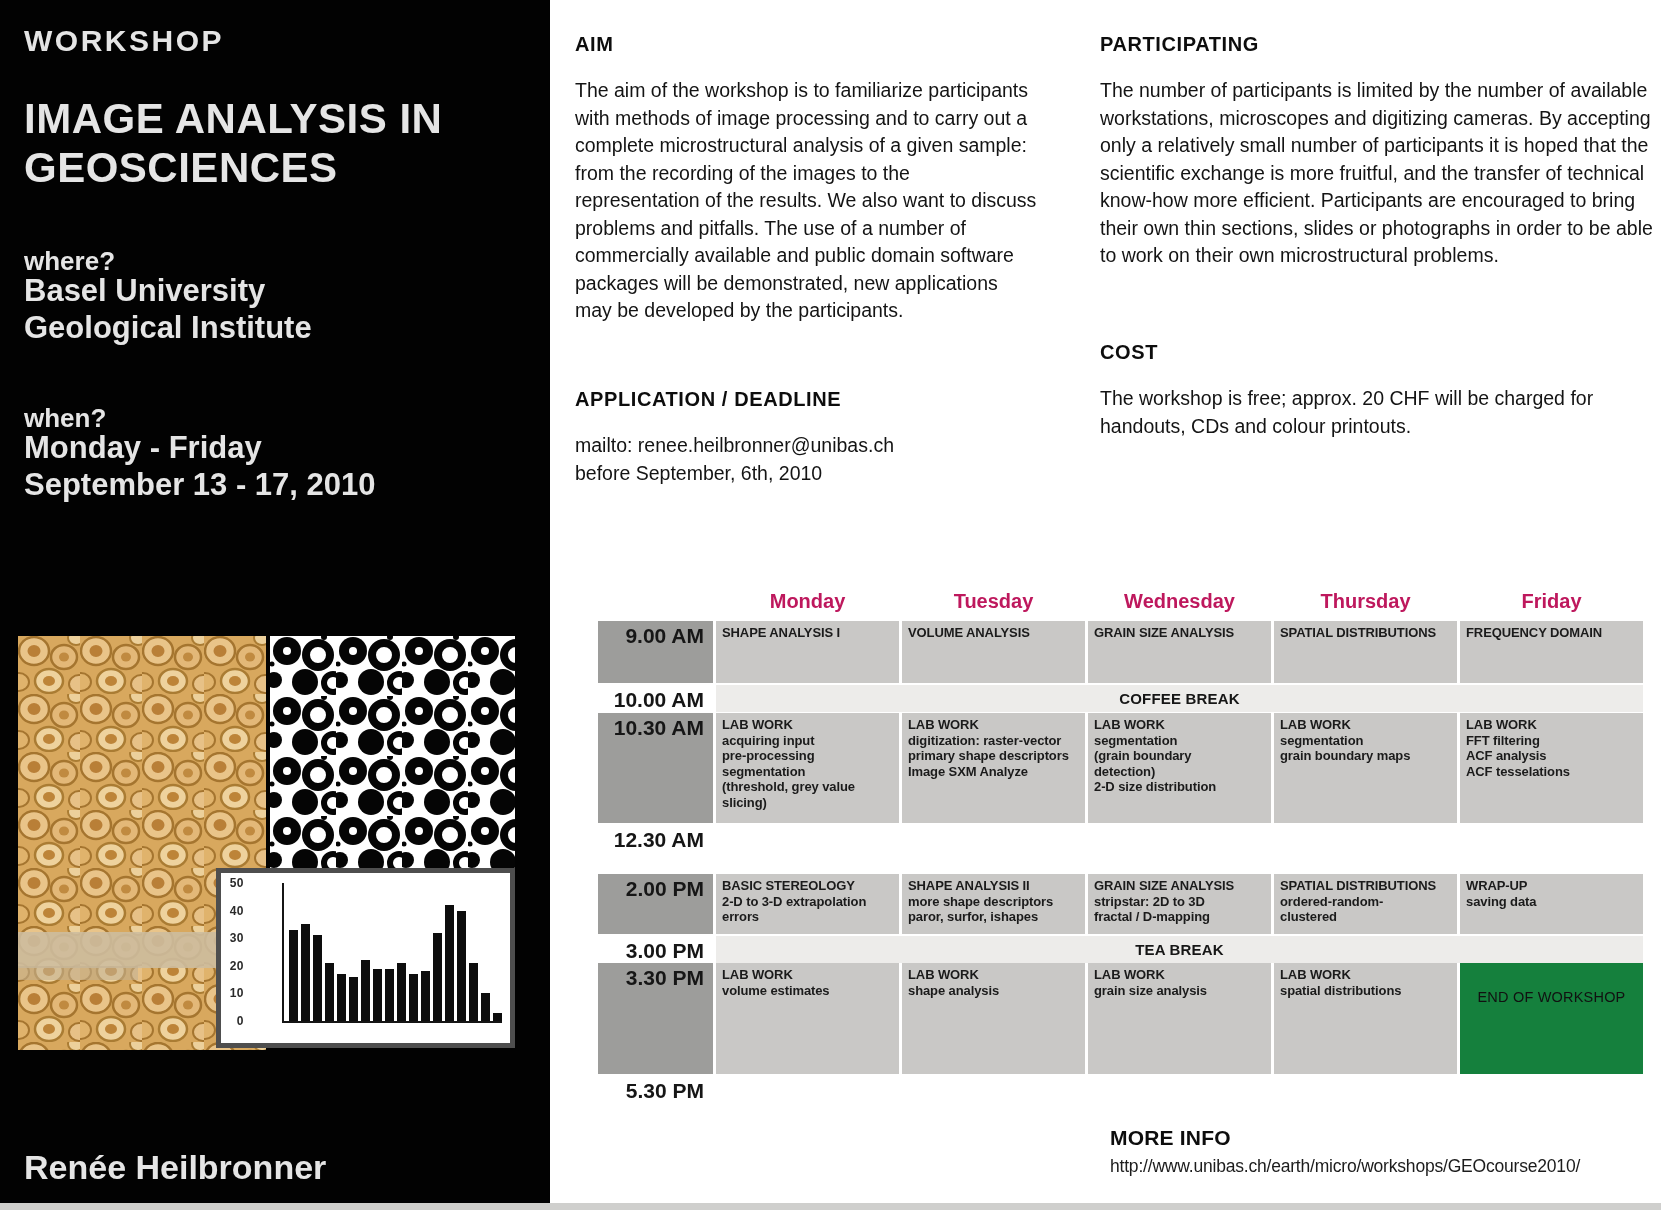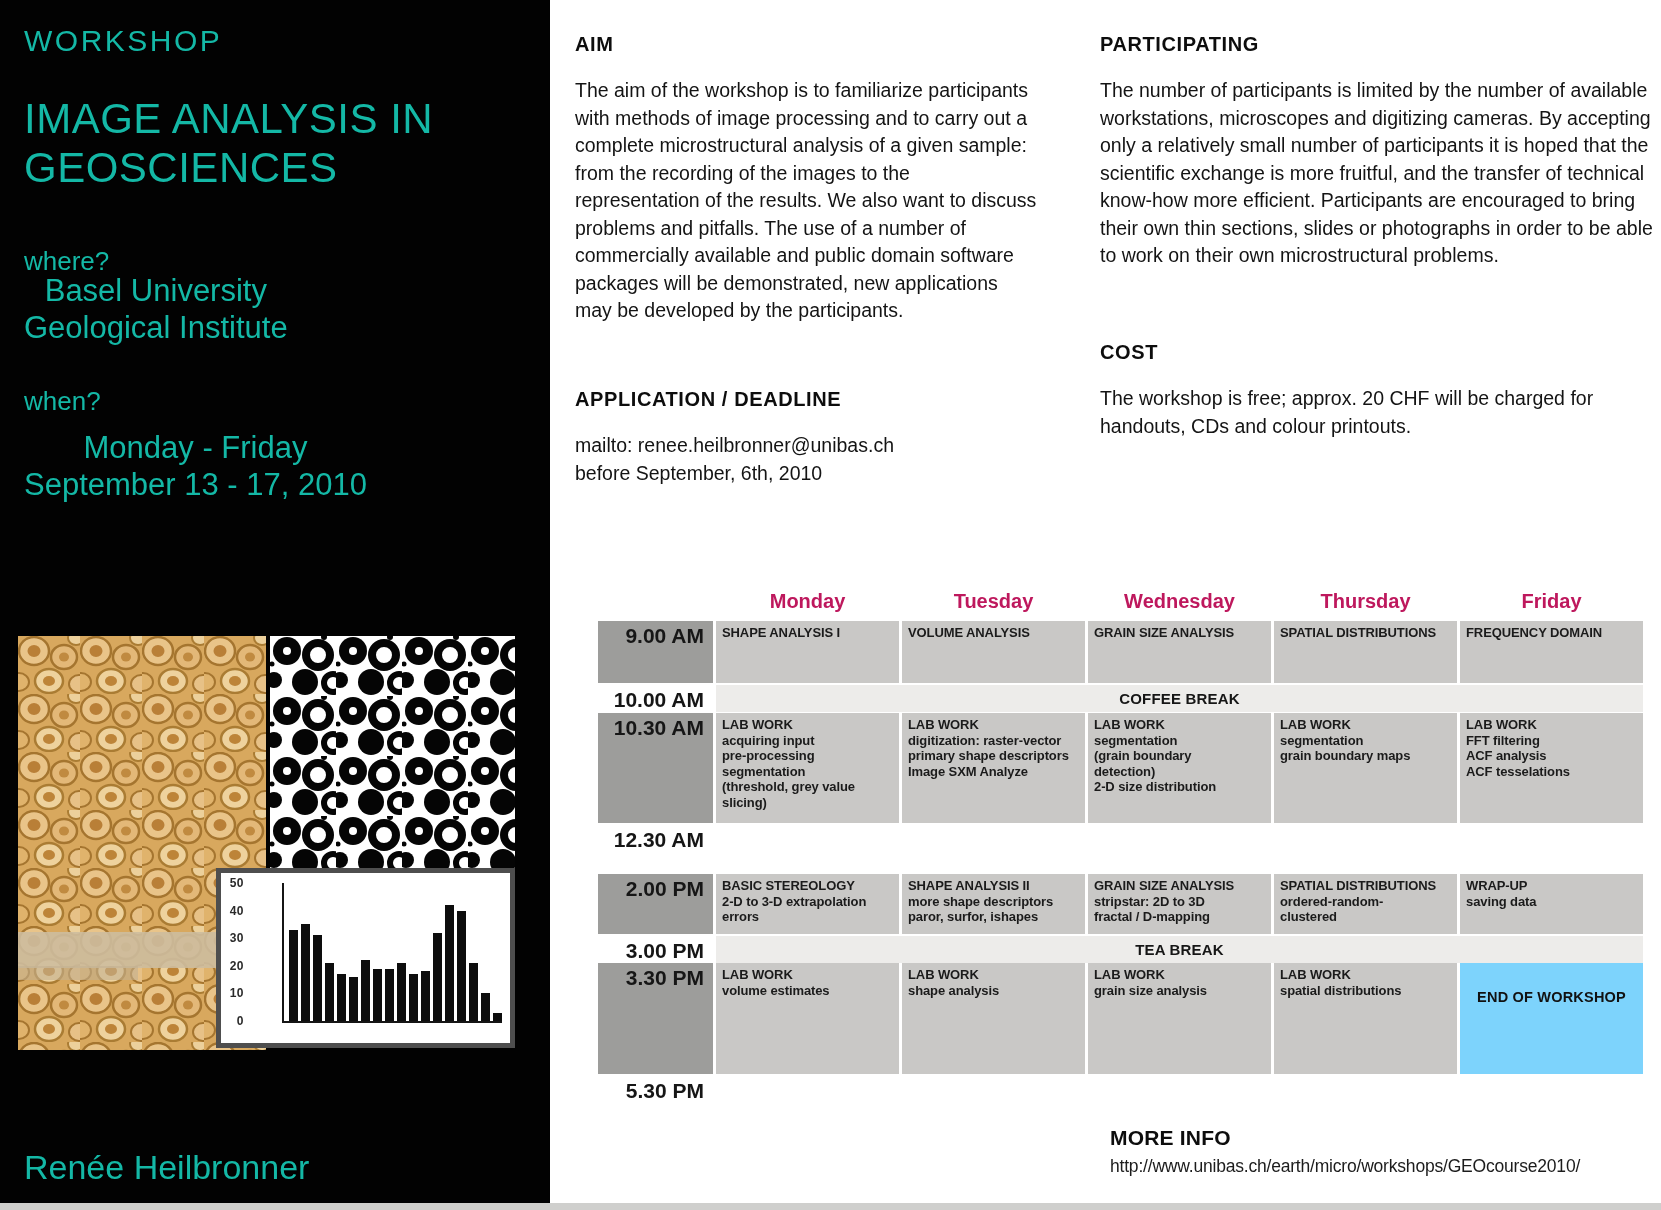--- a/index.html
+++ b/index.html
@@ -1,28 +1,28 @@
 <!DOCTYPE html>
 <html style="--time-col: #9d9d9b; --cell: #c9c8c6; --band: #edecea; --sidebar-bg: #020202;"><head>
 <meta charset="utf-8">
 <style>
   html,body{margin:0;padding:0;background:#fff;}
   #stage{position:relative;width:1661px;height:1210px;background:#fff;overflow:hidden;
          font-family:"Liberation Sans", sans-serif;color:#111;}
 
   
   .sidebar{position:absolute;left:0;top:0;width:550px;height:1203px;background:var(--sidebar-bg,#020202);color:#f4f4f4;}
-  .sb-text{position:absolute;left:24px;font-weight:400;color:#14b8a6;}
+  .sb-text{position:absolute;left:24px;font-weight:700;color:#e5e5e5;}
   .sb-workshop{top:24px;font-size:30px;letter-spacing:2.5px;}
   .sb-title{top:94px;font-size:42px;line-height:49px;letter-spacing:.5px;white-space:pre-line;}
   .sb-label{font-size:26px;}
-  .sb-value{font-size:31px;line-height:37px;white-space:pre-line;text-align:center;}
+  .sb-value{font-size:31px;line-height:37px;white-space:pre-line;}
   .sb-where-label{top:246px}
   .sb-where-value{top:272px}
-  .sb-when-label{top:386px}
+  .sb-when-label{top:403px}
   .sb-when-value{top:429px}
   .sb-author{top:1148px;font-size:34px;}
 
   
   .montage{position:absolute;left:18px;top:636px;width:497px;height:414px;}
   .photo{position:absolute;left:0;top:0;width:248px;height:414px;}
   .bw{position:absolute;left:252px;top:0;width:245px;height:238px;}
   .photo svg,.bw svg{display:block;width:100%;height:100%;}
 
   .histo{position:absolute;left:198px;top:232px;width:299px;height:180px;background:#fff;
@@ -51,21 +51,21 @@
   .srow{display:grid;grid-template-columns:115px repeat(5,183px);column-gap:3px;}
   .srow + .srow{margin-top:2px;}
   .day-h{font-size:20px;font-weight:600;text-align:center;display:flex;align-items:flex-end;justify-content:center;padding-bottom:6px;color:#be185d;}
   .tcell{background:var(--time-col,#9d9d9b);text-align:right;padding:3px 9px 0 0;
          font-size:21px;font-weight:600;color:#161616;box-sizing:border-box;}
   .tcell.break{background:transparent;}
   .scell{background:var(--cell,#c9c8c6);font-size:13px;font-weight:700;line-height:15.5px;
          letter-spacing:-.1px;padding:4px 6px;white-space:pre-line;color:#1b1b1b;box-sizing:border-box;}
   .band{grid-column:2 / -1;background:var(--band,#edecea);display:flex;align-items:center;justify-content:center;
         font-size:15px;font-weight:700;letter-spacing:.2px;color:#161616;}
-  .endcell{background:#7dd3fc;text-align:center;padding-top:26px;font-size:14.5px;font-weight:700;letter-spacing:.2px;box-sizing:border-box;}
+  .endcell{background:#15803d;text-align:center;padding-top:26px;font-size:14.5px;font-weight:400;letter-spacing:.2px;box-sizing:border-box;}
 
   .bottom-strip{position:absolute;left:0;top:1203px;width:1661px;height:7px;background:#cfcfcd;}
 </style>
 </head>
 <body>
 
 <div id="stage">
 
   <aside class="sidebar">
     <div class="sb-text sb-workshop">WORKSHOP</div>

